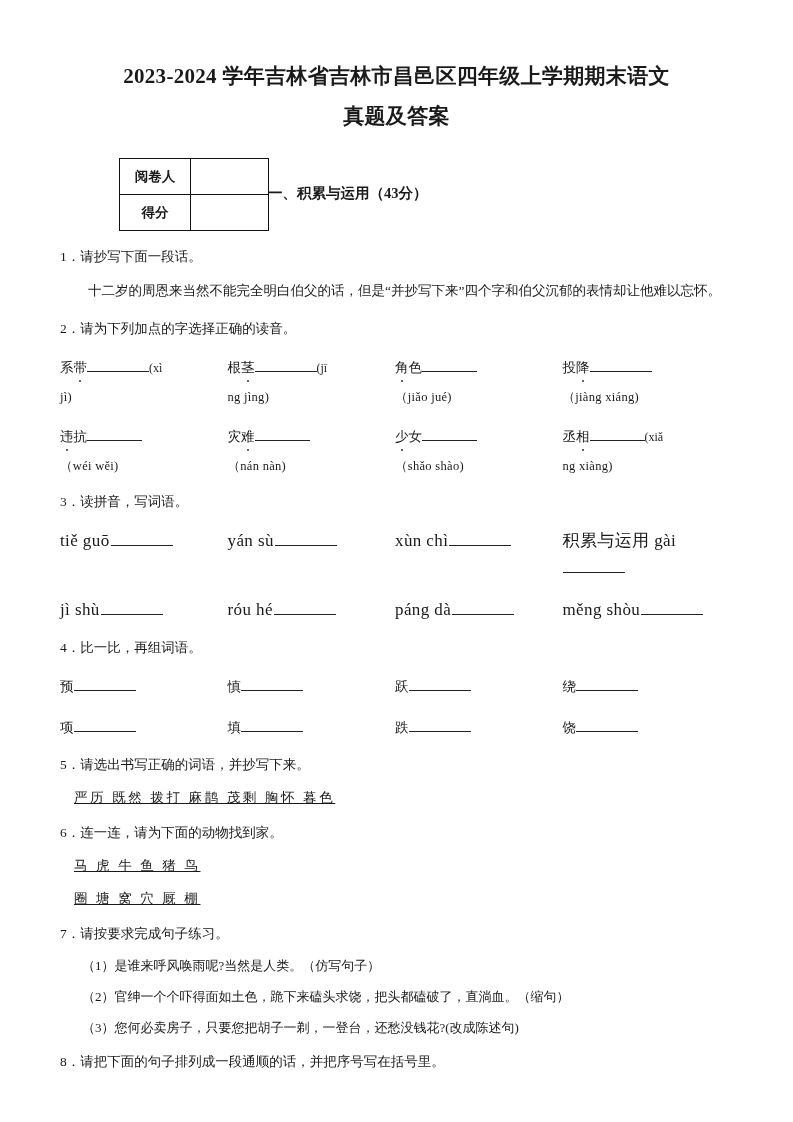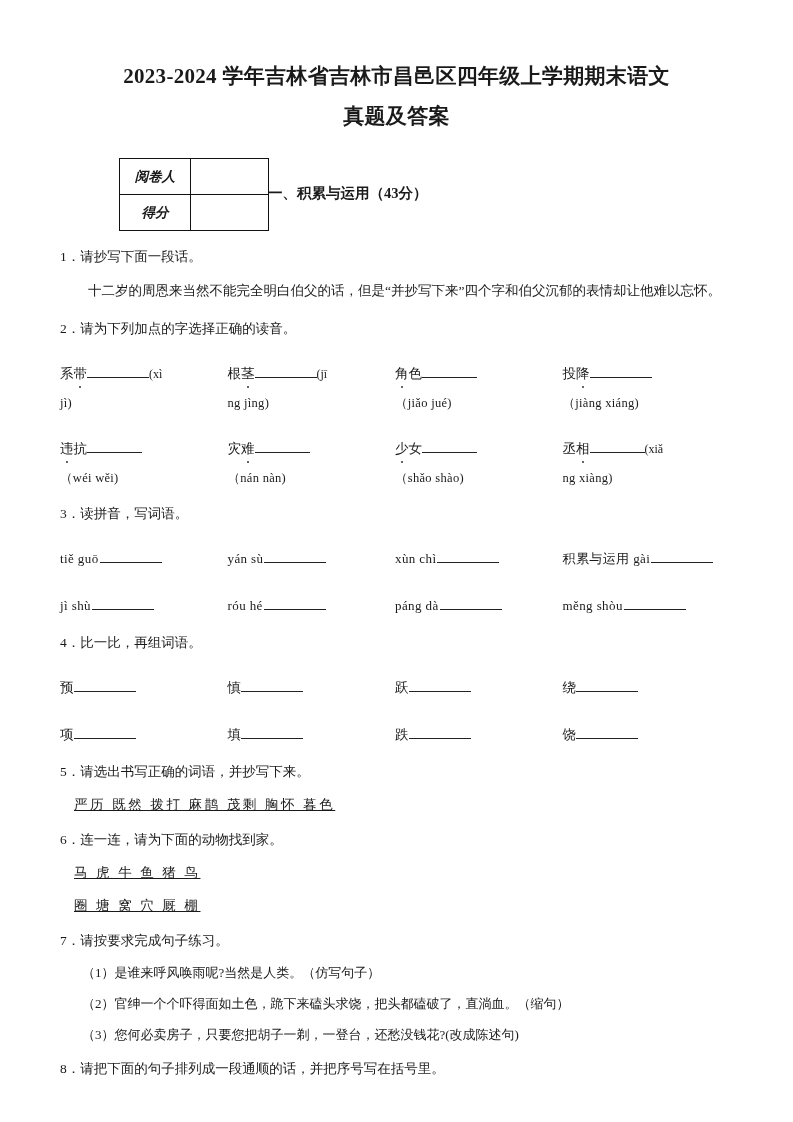--- a/index.html
+++ b/index.html
@@ -51,21 +51,20 @@
     border: 1.2px solid #111;
     height: 33px;
     font-size: 13.5px;
     font-weight: bold;
     text-align: center;
     vertical-align: middle;
     font-family: "Liberation Sans", sans-serif;
   }
   .score-table td.label-cell {
     width: 68px;
-    font-style: italic;
   }
   .score-table td.value-cell {
     width: 75px;
   }
   .section-heading {
     position: absolute;
     left: 268px;
     top: 26px;
     font-size: 14.5px;
     font-weight: bold;
@@ -92,21 +91,21 @@
   }
   .q-para {
     margin-top: 7px;
     font-size: 13.5px;
     line-height: 30px;
     text-indent: 28px;
     text-align: justify;
   }
   
   .grid4 {
-    margin-top: 19px;
+    margin-top: 13px;
     width: 100%;
     table-layout: fixed;
     border-collapse: collapse;
   }
   .grid4 td {
     vertical-align: top;
     font-size: 12.5px;
     padding: 0;
     line-height: 27px;
   }
@@ -145,21 +144,21 @@
     line-height: 26px;
     padding-top: 2px;
   }
   .tail {
     font-family: "Liberation Serif", serif;
     font-size: 12px;
   }
   
   .py-word {
     font-family: "Liberation Serif", serif;
-    font-size: 13px;
+    font-size: 17px;
     letter-spacing: 0.4px;
     margin-right: 1px;
   }
   
   .indent-line {
     margin-top: 8px;
     font-size: 13.5px;
     line-height: 25px;
     padding-left: 14px;
     letter-spacing: 2.6px;

